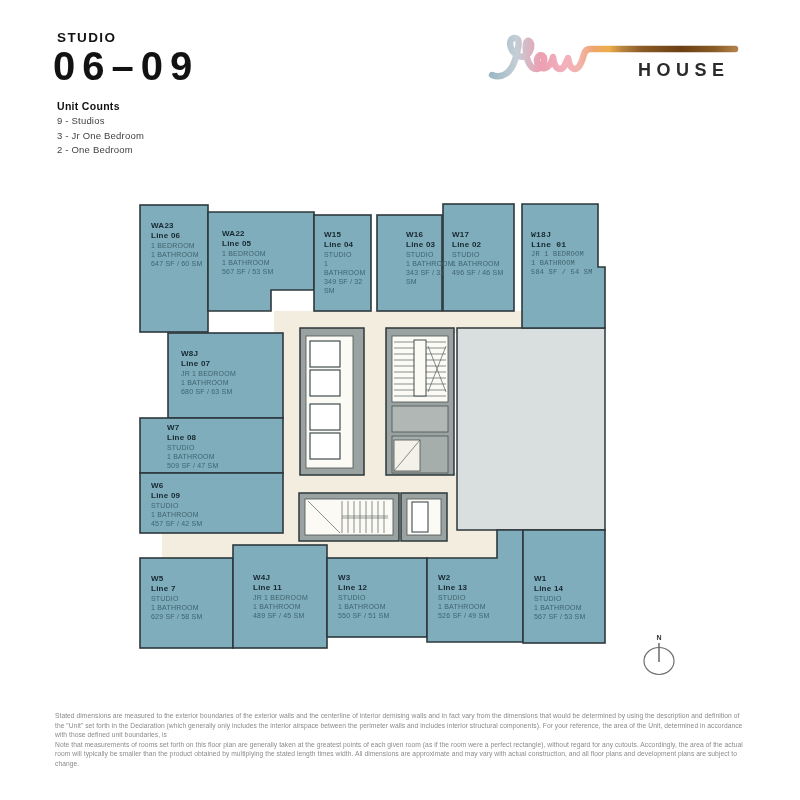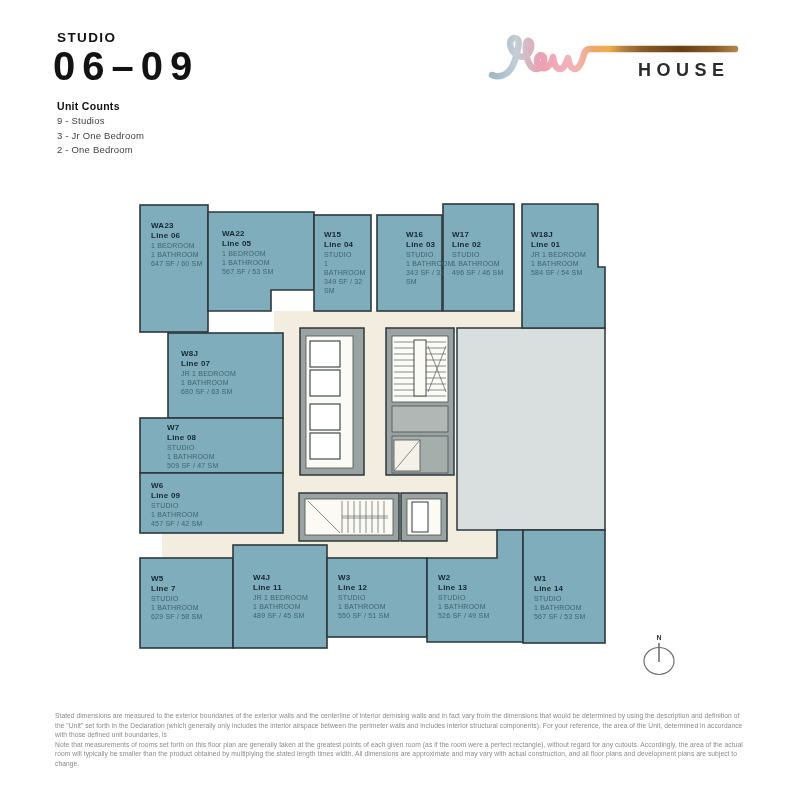--- a/index.html
+++ b/index.html
@@ -180,21 +180,21 @@
     <div class="udet">1 BATHROOM</div>
     <div class="udet uarea">343 SF / 32 SM</div>
   </div>
   <div class="utxt nowrap" style="left:452px;top:230px;width:64px;">
     <div class="uid">W17</div>
     <div class="uline">Line 02</div>
     <div class="udet">STUDIO</div>
     <div class="udet">1 BATHROOM</div>
     <div class="udet uarea">496 SF / 46 SM</div>
   </div>
-  <div class="utxt" style="left:531px;top:230px;width:62px;">
+  <div class="utxt" style="left:531px;top:230px;width:62px;font-family:Liberation Mono, monospace;">
     <div class="uid">W18J</div>
     <div class="uline">Line 01</div>
     <div class="udet">JR 1 BEDROOM</div>
     <div class="udet">1 BATHROOM</div>
     <div class="udet uarea">584 SF / 54 SM</div>
   </div>
   <div class="utxt nowrap" style="left:181px;top:349px;width:100px;">
     <div class="uid">W8J</div>
     <div class="uline">Line 07</div>
     <div class="udet">JR 1 BEDROOM</div>

